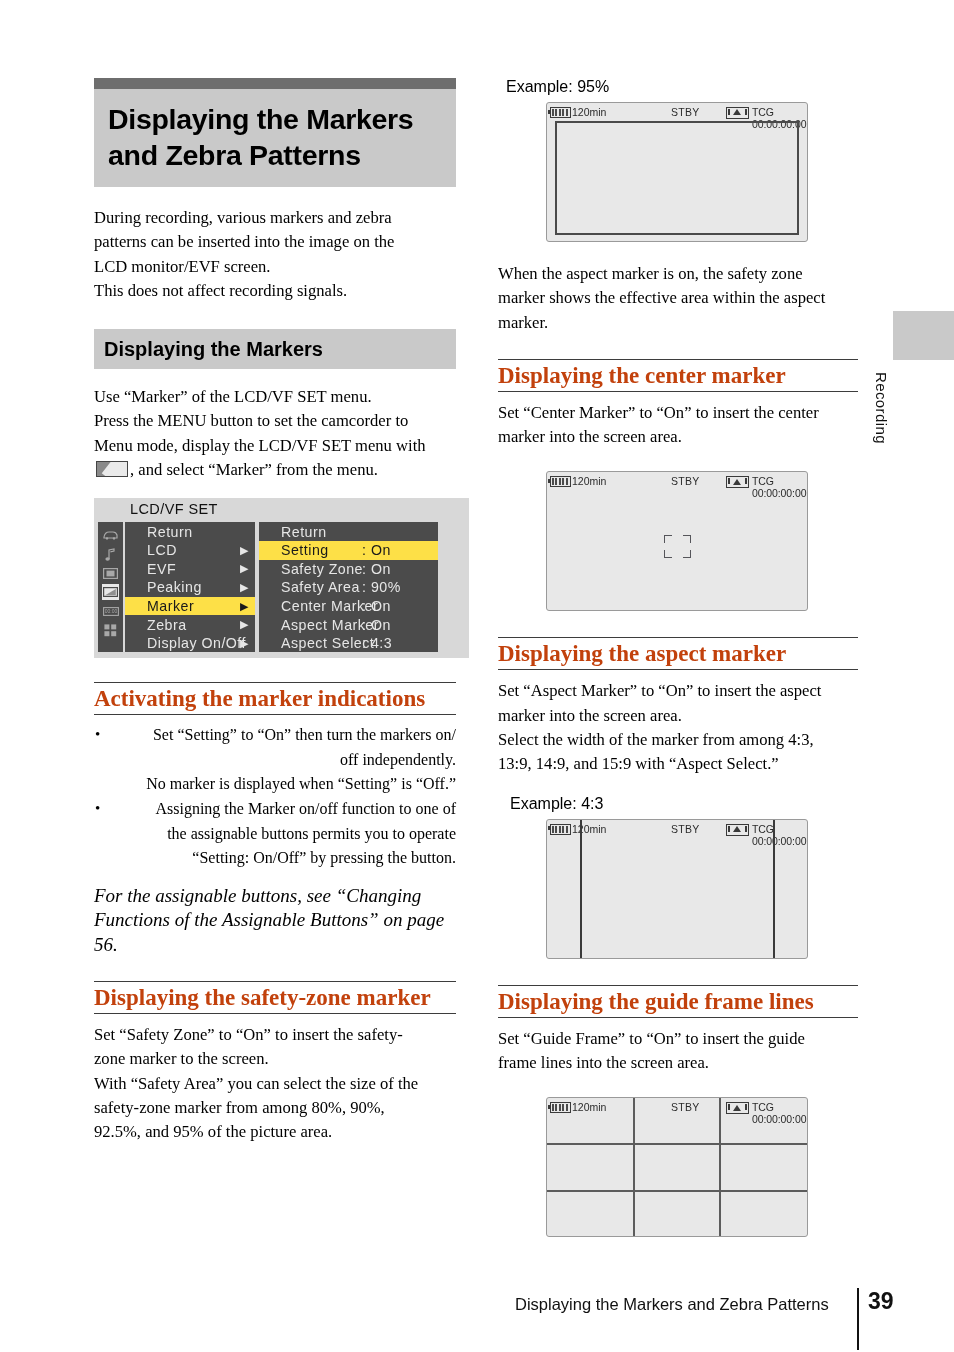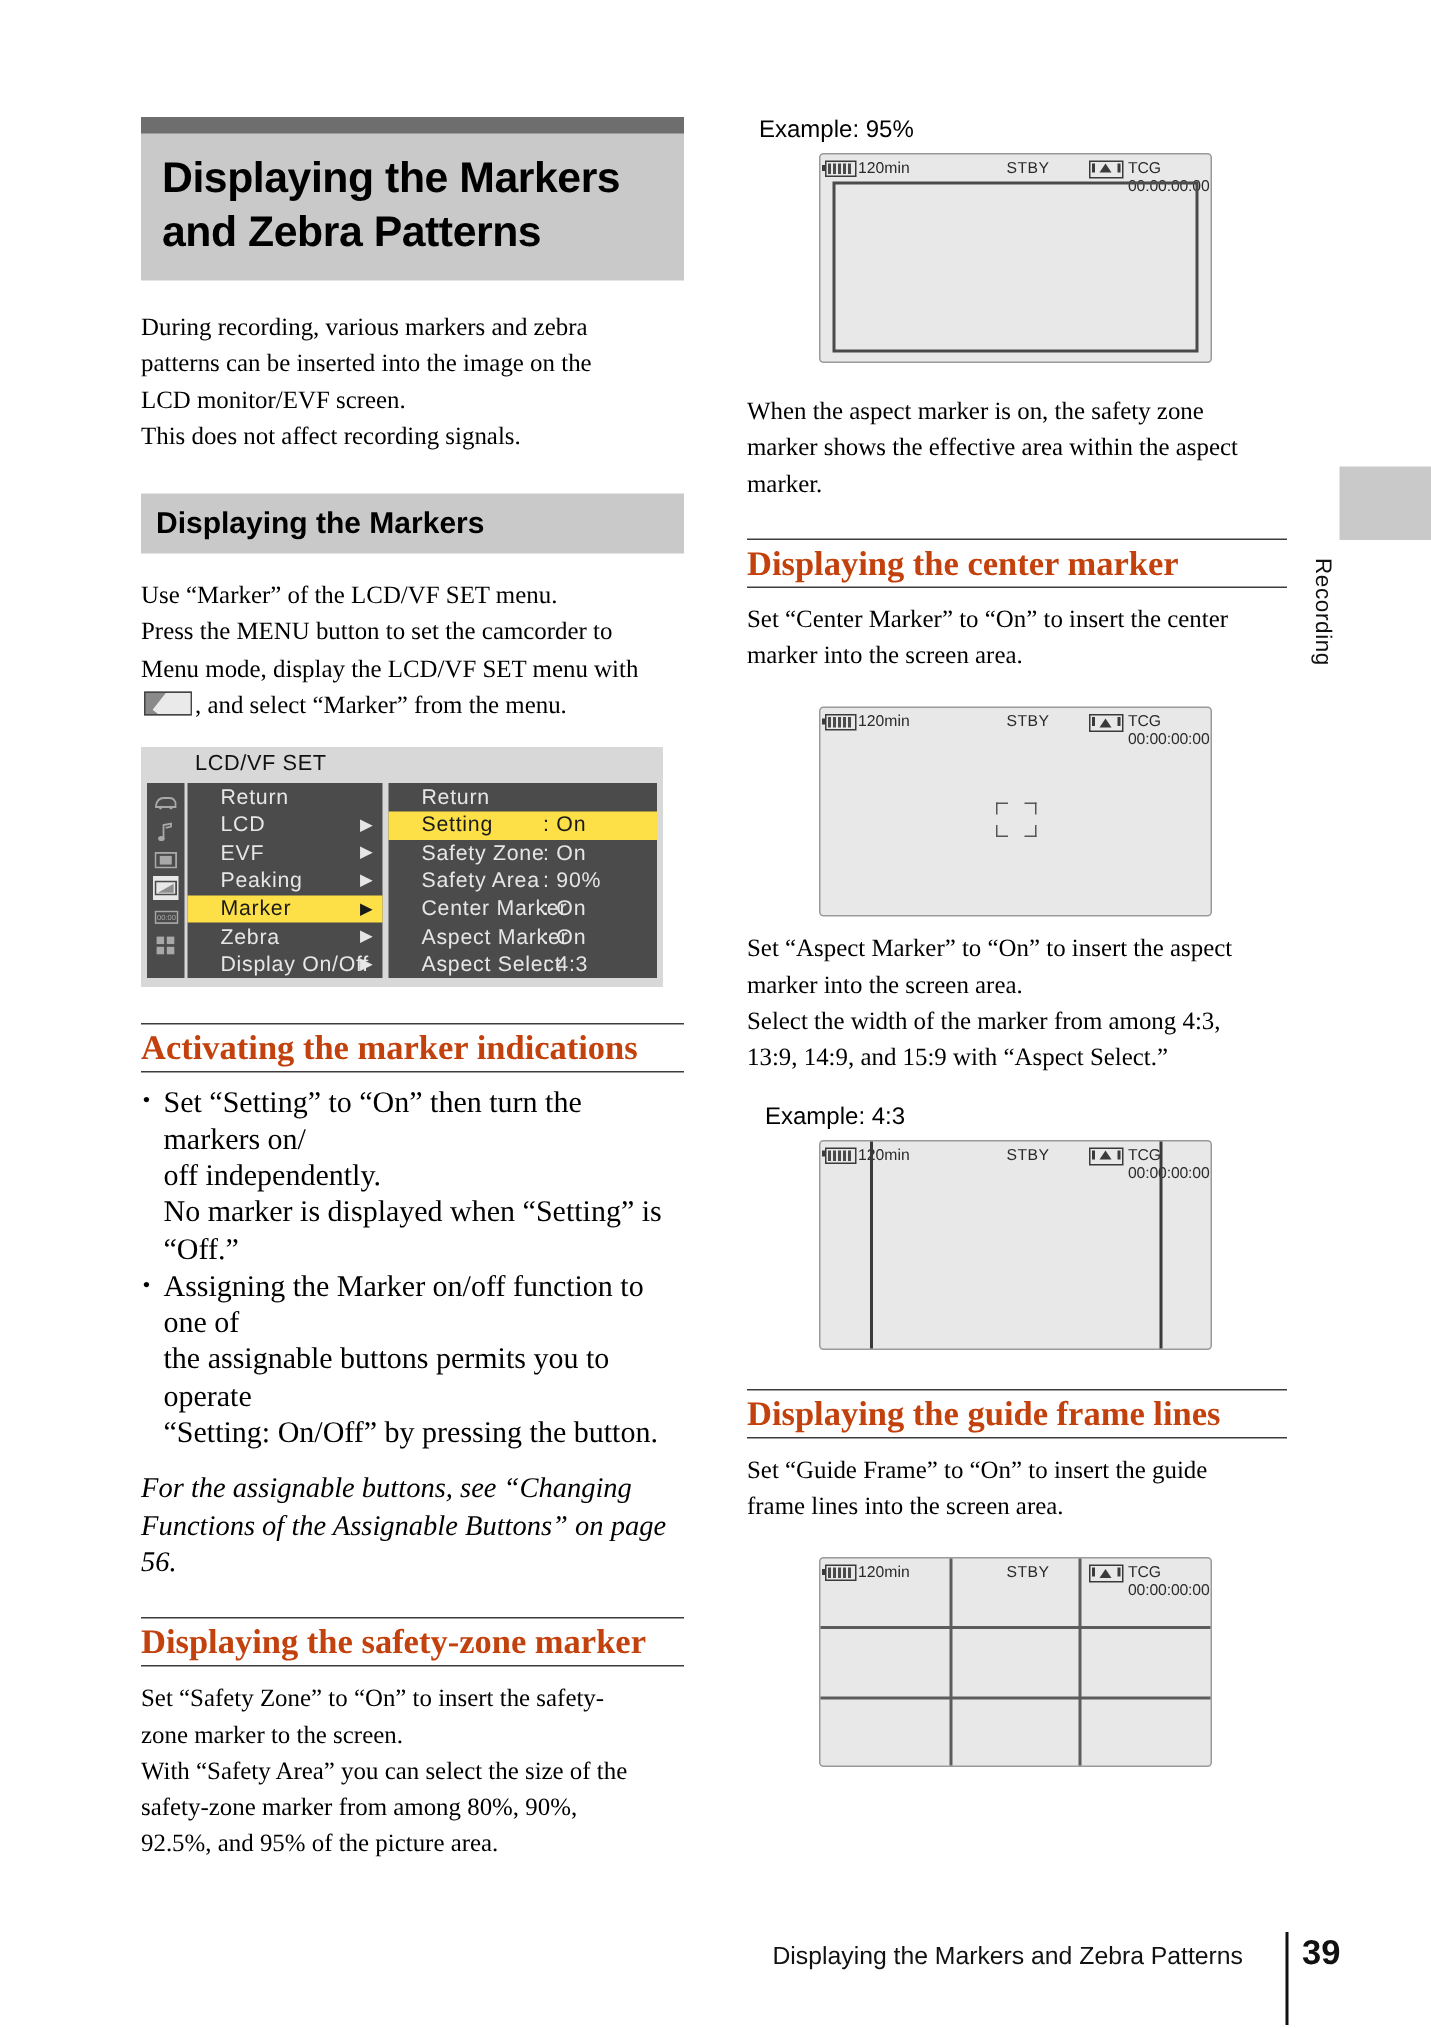--- a/index.html
+++ b/index.html
@@ -47,33 +47,33 @@
     font-family:Liberation Serif, serif;
     font-weight:bold;font-size:23px;line-height:22px;
     color:#c2410c;
     padding:5px 0 4px 0;
   }
   .subhead.rcol{width:360px;}
 
   
   ul.bl{margin:8px 0 0 0;padding:0;list-style:none;}
   ul.bl li{
-    position:relative;padding-left:15px;font-size:20px;
-    line-height:24.3px;margin-bottom:1px;
+    position:relative;padding-left:15px;font-size:16px;
+    line-height:24.3px;margin-bottom:1px;text-align:right;
   }
   ul.bl li:before{
     content:"\2022";position:absolute;left:1px;top:-1px;font-size:15px;
   }
   .ital{
     font-style:italic;font-size:19px;line-height:24.3px;margin-top:14px;
   }
 
   
   .menu{
-    margin-top:16px;width:348px;height:160px;background:#d8d8d8;
+    margin-top:16px;width:375px;height:160px;background:#d8d8d8;
     position:relative;font-family:"Liberation Sans", sans-serif;
     box-sizing:border-box;
   }
   .menu-title{
     position:absolute;left:36px;top:3px;font-size:14.5px;
     letter-spacing:0.4px;color:#111;
   }
   .menu-iconbar{
     position:absolute;left:4px;top:24px;width:25px;height:130px;
     background:#4b4b4b;display:flex;flex-direction:column;
@@ -415,20 +415,21 @@
             </span>
           </span>
         <span class="tcg">TCG 00:00:00:00</span>
       </div>
       <div class="cm tl" style="left:117px;top:63px;"></div>
       <div class="cm tr" style="left:136px;top:63px;"></div>
       <div class="cm bl" style="left:117px;top:78px;"></div>
       <div class="cm br" style="left:136px;top:78px;"></div>
     </div>
 
+    <div class="subhead rcol" style="margin-top:26px;">Displaying the aspect marker</div>
 
     <p class="p" style="margin-top:9px;">
       <span>Set “Aspect Marker” to “On” to insert the aspect</span><br>
       <span>marker into the screen area.</span><br>
       <span>Select the width of the marker from among 4:3,</span><br>
       <span>13:9, 14:9, and 15:9 with “Aspect Select.”</span>
     </p>
 
     <div class="ex-label" style="margin-top:18px;">Example: 4:3</div>
 

